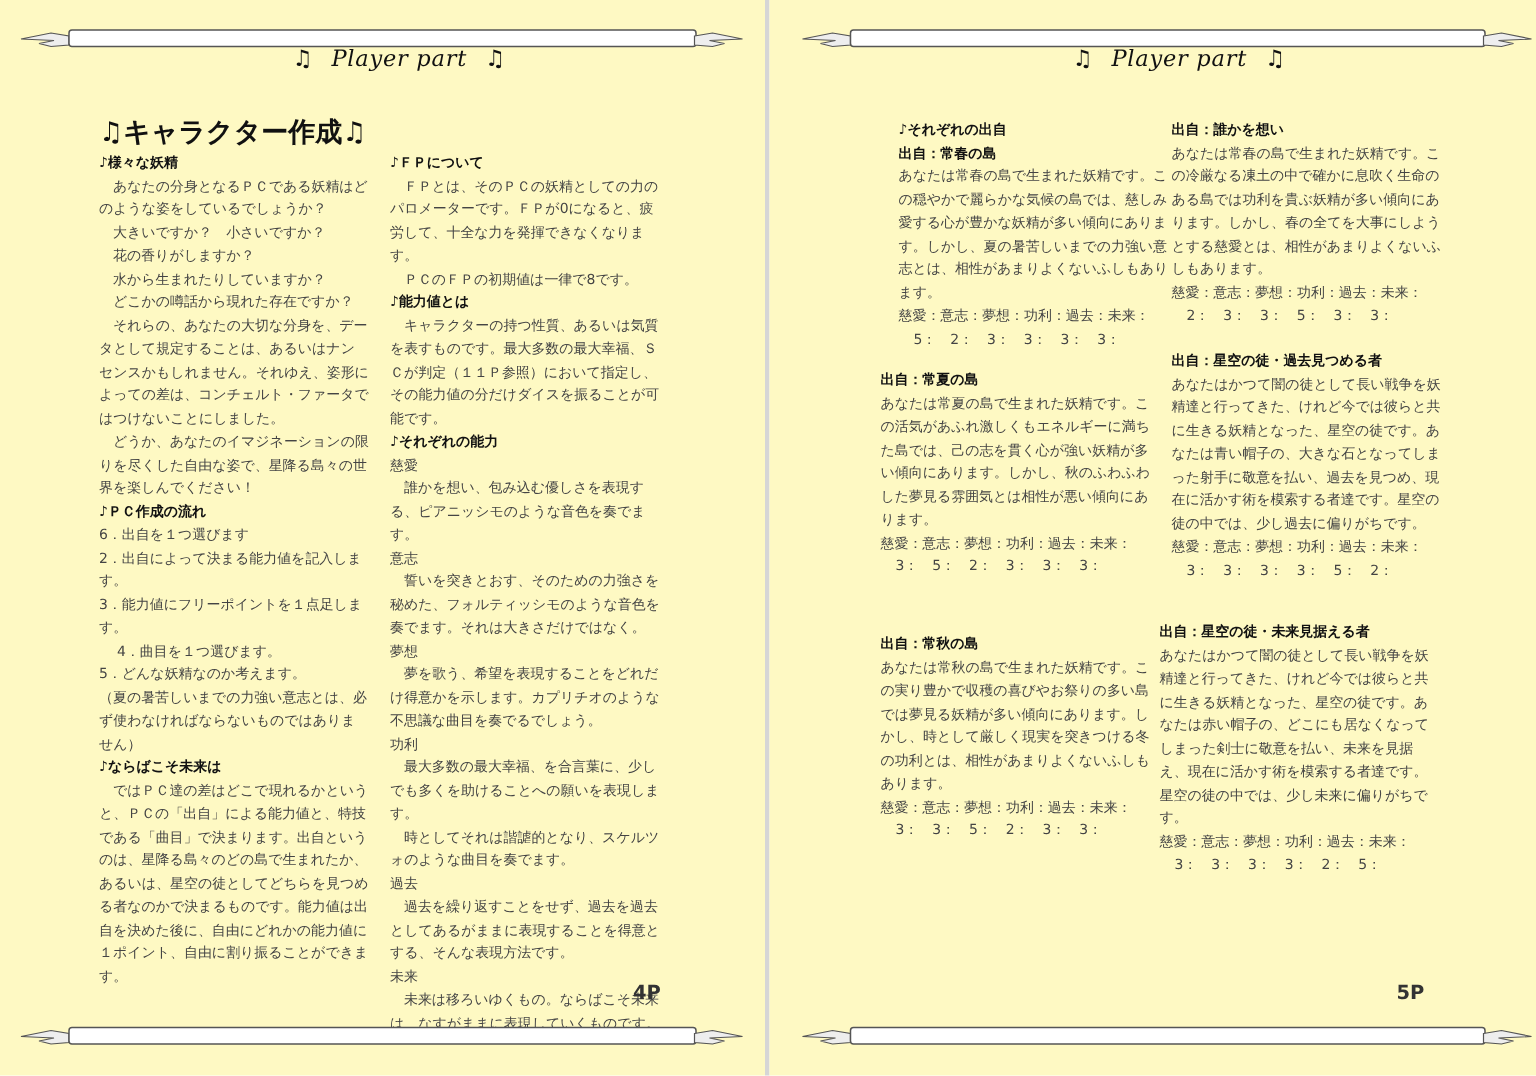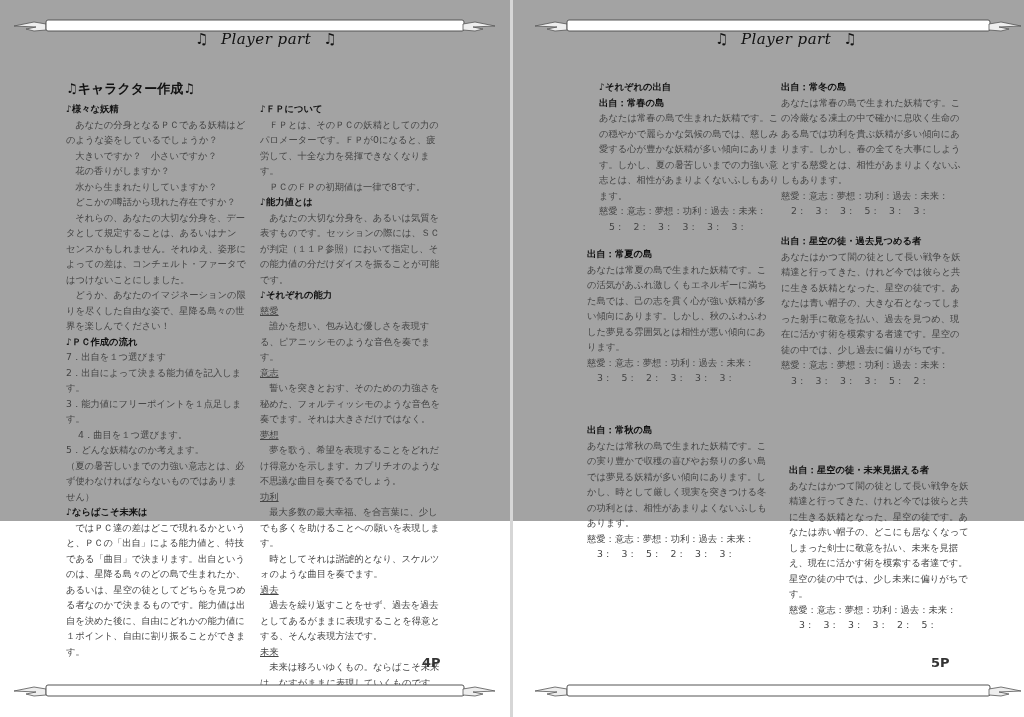--- a/index.html
+++ b/index.html
@@ -1,32 +1,32 @@
 <!DOCTYPE html>
 <html><head>
 <meta charset="utf-8">
 <style>
   html, body { margin:0; padding:0; }
   body { width:1024px; height:717px; background:#ffffff; position:relative; overflow:hidden;
          font-family:"DejaVu Sans", sans-serif; color:#333; }
-  .page { position:absolute; top:0; height:521px; background:#a3a3a3; }
+  .page { position:absolute; top:0; height:717px; background:#fef9c3; }
   .page-left { left:0; width:510px; }
   .page-right { left:513px; width:511px; }
   .divider { position:absolute; left:510px; top:0; width:3px; height:717px; background:#d6d6d6; }
   .banner { position:absolute; height:16px; }
   .banner svg { display:block; }
   .header-title { position:absolute; top:30px; font-family:"DejaVu Serif", serif; font-style:italic;
                   font-size:15px; color:#111; letter-spacing:0.5px; white-space:nowrap; }
   .header-title .note { font-style:normal; font-size:15px; margin:0 12px; }
   .col { position:absolute; font-size:9.3px; line-height:15.5px; color:#444; }
   .col p { margin:0; }
   .indent { text-indent:1em; }
-  .h2 { font-size:13px; font-weight:bold; color:#111; line-height:20px; margin-bottom:2px !important; }
+  .h2 { font-size:18px; font-weight:bold; color:#111; line-height:20px; margin-bottom:2px !important; }
   .h3 { font-weight:bold; color:#111; }
-  .sub { color:#444;text-decoration:underline; }
+  .sub { color:#444; }
   .stat-row { white-space:pre; }
   .stat-vals { white-space:pre; padding-left:10px; }
   .page-num { position:absolute; font-size:13px; font-weight:bold; color:#333; }
 </style>
 </head>
 <body>
 
 <div class="page page-left">
   <div class="banner" style="left:12px; top:18px; width:485px;">
     <svg width="485" height="16" viewBox="0 0 485 16">
@@ -44,37 +44,37 @@
     <div id="lp-col1">
         <p class="h3">♪様々な妖精</p>
         <p class="indent">あなたの分身となるＰＣである妖精はどのような姿をしているでしょうか？</p>
         <p class="indent">大きいですか？　小さいですか？</p>
         <p class="indent">花の香りがしますか？</p>
         <p class="indent">水から生まれたりしていますか？</p>
         <p class="indent">どこかの噂話から現れた存在ですか？</p>
         <p class="indent">それらの、あなたの大切な分身を、データとして規定することは、あるいはナンセンスかもしれません。それゆえ、姿形によっての差は、コンチェルト・ファータではつけないことにしました。</p>
         <p class="indent">どうか、あなたのイマジネーションの限りを尽くした自由な姿で、星降る島々の世界を楽しんでください！</p>
         <p class="h3">♪ＰＣ作成の流れ</p>
-        <p style="padding-left: 0px;">7．出自を１つ選びます</p>
+        <p style="padding-left: 0px;">6．出自を１つ選びます</p>
         <p style="padding-left: 0px;">2．出自によって決まる能力値を記入します。</p>
         <p style="padding-left: 0px;">3．能力値にフリーポイントを１点足します。</p>
         <p style="padding-left: 0px; margin-left: 12px;">4．曲目を１つ選びます。</p>
         <p style="padding-left: 0px;">5．どんな妖精なのか考えます。</p>
         <p style="padding-left: 0px;">（夏の暑苦しいまでの力強い意志とは、必ず使わなければならないものではありません）</p>
         <p class="h3">♪ならばこそ未来は</p>
         <p class="indent">ではＰＣ達の差はどこで現れるかというと、ＰＣの「出自」による能力値と、特技である「曲目」で決まります。出自というのは、星降る島々のどの島で生まれたか、あるいは、星空の徒としてどちらを見つめる者なのかで決まるものです。能力値は出自を決めた後に、自由にどれかの能力値に１ポイント、自由に割り振ることができます。</p>
       </div>
   </div>
   <div class="col" style="left:260px; top:101px; width:182px;">
     <div id="lp-col2">
         <p class="h3">♪ＦＰについて</p>
         <p class="indent">ＦＰとは、そのＰＣの妖精としての力のパロメーターです。ＦＰが0になると、疲労して、十全な力を発揮できなくなります。</p>
         <p class="indent">ＰＣのＦＰの初期値は一律で8です。</p>
         <p class="h3">♪能力値とは</p>
-        <p class="indent">あなたの大切な分身を、あるいは気質を表すものです。セッションの際には、ＳＣが判定（１１Ｐ参照）において指定し、その能力値の分だけダイスを振ることが可能です。</p>
+        <p class="indent">キャラクターの持つ性質、あるいは気質を表すものです。最大多数の最大幸福、ＳＣが判定（１１Ｐ参照）において指定し、その能力値の分だけダイスを振ることが可能です。</p>
         <p class="h3">♪それぞれの能力</p>
         <p class="sub">慈愛</p>
         <p class="indent">誰かを想い、包み込む優しさを表現する、ピアニッシモのような音色を奏でます。</p>
         <p class="sub">意志</p>
         <p class="indent">誓いを突きとおす、そのための力強さを秘めた、フォルティッシモのような音色を奏でます。それは大きさだけではなく。</p>
         <p class="sub">夢想</p>
         <p class="indent">夢を歌う、希望を表現することをどれだけ得意かを示します。カプリチオのような不思議な曲目を奏でるでしょう。</p>
         <p class="sub">功利</p>
         <p class="indent">最大多数の最大幸福、を合言葉に、少しでも多くを助けることへの願いを表現します。</p>
         <p class="indent">時としてそれは諧謔的となり、スケルツォのような曲目を奏でます。</p>
@@ -131,35 +131,35 @@
     <div id="rp-o2">
         <p class="h3">出自：常秋の島</p>
         <p>あなたは常秋の島で生まれた妖精です。この実り豊かで収穫の喜びやお祭りの多い島では夢見る妖精が多い傾向にあります。しかし、時として厳しく現実を突きつける冬の功利とは、相性があまりよくないふしもあります。</p>
         <p class="stat-row">慈愛：意志：夢想：功利：過去：未来：</p>
         <p class="stat-vals">3：　3：　5：　2：　3：　3：</p>
       </div>
   </div>
 
   <div class="col" style="left:268px; top:79px; width:185px;">
     <div id="rp-o3">
-        <p class="h3">出自：常冬の島</p>
+        <p class="h3">出自：誰かを想い</p>
         <p>あなたは常春の島で生まれた妖精です。この冷厳なる凍土の中で確かに息吹く生命のある島では功利を貴ぶ妖精が多い傾向にあります。しかし、春の全てを大事にしようとする慈愛とは、相性があまりよくないふしもあります。</p>
         <p class="stat-row">慈愛：意志：夢想：功利：過去：未来：</p>
         <p class="stat-vals">2：　3：　3：　5：　3：　3：</p>
       </div>
   </div>
   <div class="col" style="left:268px; top:233px; width:185px;">
     <div id="rp-o4">
         <p class="h3">出自：星空の徒・過去見つめる者</p>
         <p>あなたはかつて闇の徒として長い戦争を妖精達と行ってきた、けれど今では彼らと共に生きる妖精となった、星空の徒です。あなたは青い帽子の、大きな石となってしまった射手に敬意を払い、過去を見つめ、現在に活かす術を模索する者達です。星空の徒の中では、少し過去に偏りがちです。</p>
         <p class="stat-row">慈愛：意志：夢想：功利：過去：未来：</p>
         <p class="stat-vals">3：　3：　3：　3：　5：　2：</p>
       </div>
   </div>
-  <div class="col" style="left:276px; top:414px; width:185px;margin-top:48px;">
+  <div class="col" style="left:260px; top:414px; width:185px;">
     <div id="rp-o5">
         <p class="h3">出自：星空の徒・未来見据える者</p>
         <p>あなたはかつて闇の徒として長い戦争を妖精達と行ってきた、けれど今では彼らと共に生きる妖精となった、星空の徒です。あなたは赤い帽子の、どこにも居なくなってしまった剣士に敬意を払い、未来を見据え、現在に活かす術を模索する者達です。星空の徒の中では、少し未来に偏りがちです。</p>
         <p class="stat-row">慈愛：意志：夢想：功利：過去：未来：</p>
         <p class="stat-vals">3：　3：　3：　3：　2：　5：</p>
       </div>
   </div>
 
   <div class="page-num" style="left:418px; top:655px;">5P</div>
 

